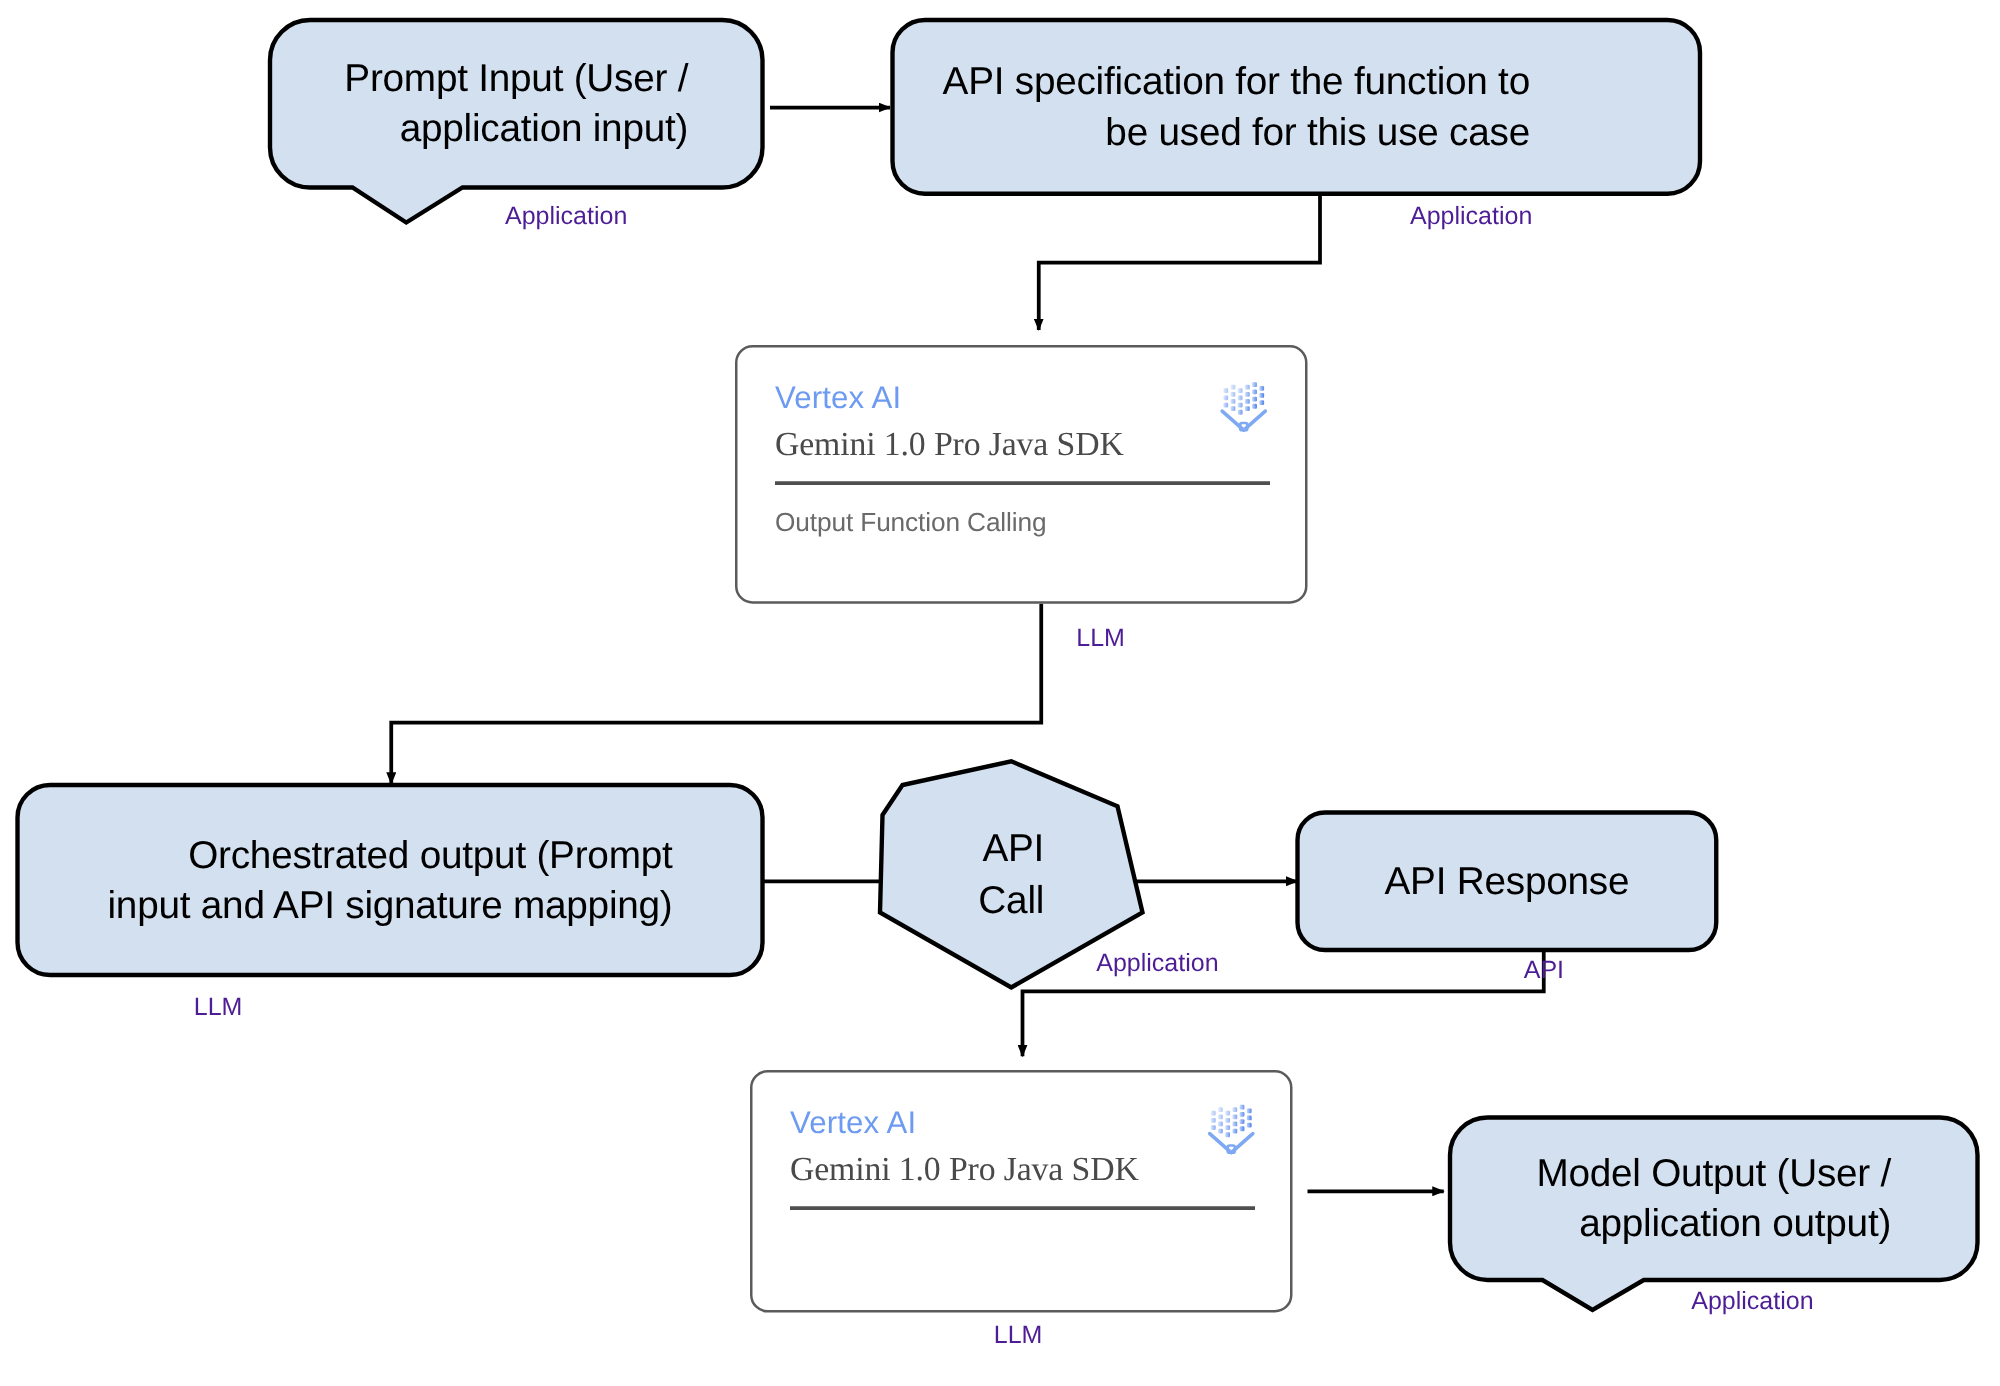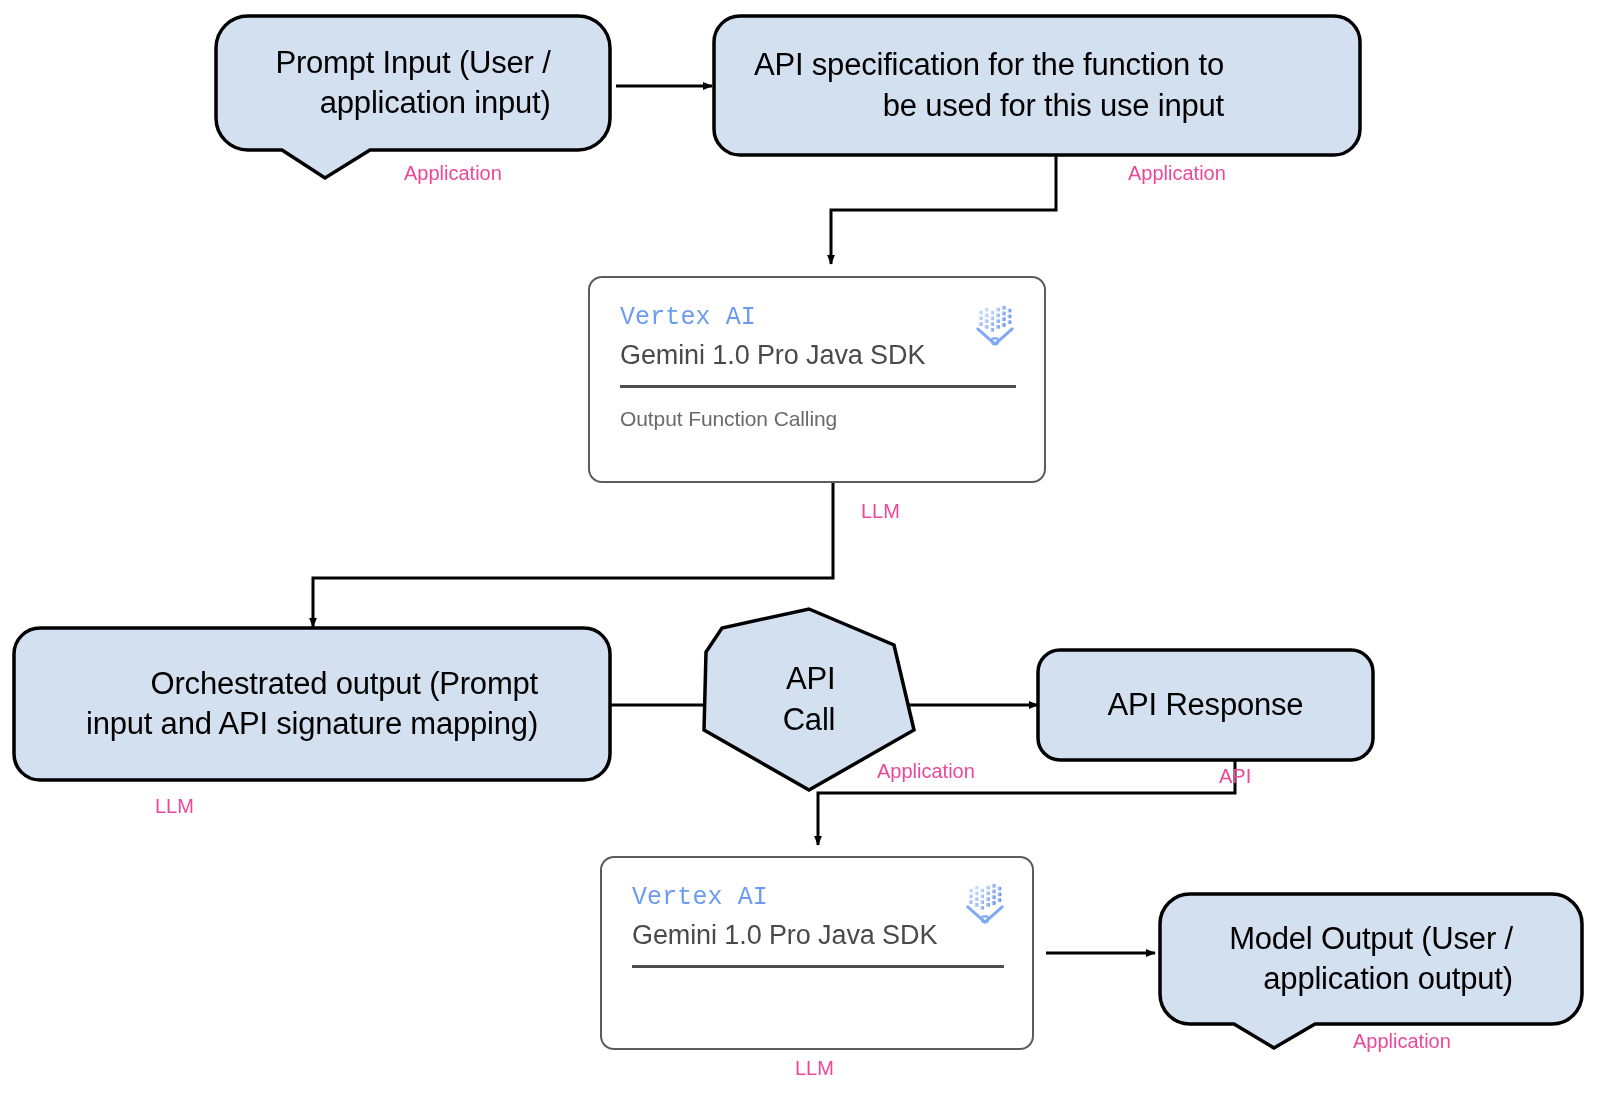--- a/index.html
+++ b/index.html
@@ -32,47 +32,47 @@
     text-align: right;
     color: #000000;
     font-family: "Liberation Sans", sans-serif;
     font-size: 31px;
     line-height: 1.30;
     letter-spacing: -0.2px;
     pointer-events: none;
   }
   .edge-label {
     position: absolute;
-    color: #ec4899;
+    color: #4c1d95;
     font-family: "Liberation Sans", sans-serif;
     font-size: 20px;
     white-space: nowrap;
   }
   .card {
     position: absolute;
     box-sizing: border-box;
     background: #ffffff;
     border: 2px solid #5b5b5b;
     border-radius: 14px;
   }
   .card-inner {
     position: absolute;
     left: 30px;
     right: 28px;
     top: 26px;
   }
   .card-brand {
-    font-family: Liberation Mono, monospace;
+    font-family: Liberation Sans, sans-serif;
     font-size: 25px;
     color: #6d9bf1;
     letter-spacing: 0.1px;
     line-height: 1.15;
   }
   .card-title {
-    font-family: Liberation Sans, sans-serif;
+    font-family: Liberation Serif, serif;
     font-size: 27px;
     color: #4a4a4a;
     letter-spacing: -0.1px;
     line-height: 1.25;
     margin-top: 6px;
   }
   .card-rule {
     height: 3px;
     background: #4f4f4f;
     margin-top: 12px;
@@ -143,21 +143,21 @@
   <div class="node-label" style="left:216px; top:16px; width:394px; height:134px;">
     <span>
       <span>Prompt Input (User /</span><br>
       <span>application input)</span>
     </span>
   </div>
 
   <div class="node-label" style="left:714px; top:16px; width:550px; height:139px;">
     <span>
       <span>API specification for the function to</span><br>
-      <span>be used for this use input</span>
+      <span>be used for this use case</span>
     </span>
   </div>
 
   <div class="node-label" style="left:14px; top:628px; width:596px; height:152px;">
     <span>
       <span>Orchestrated output (Prompt</span><br>
       <span>input and API signature mapping)</span>
     </span>
   </div>
 

